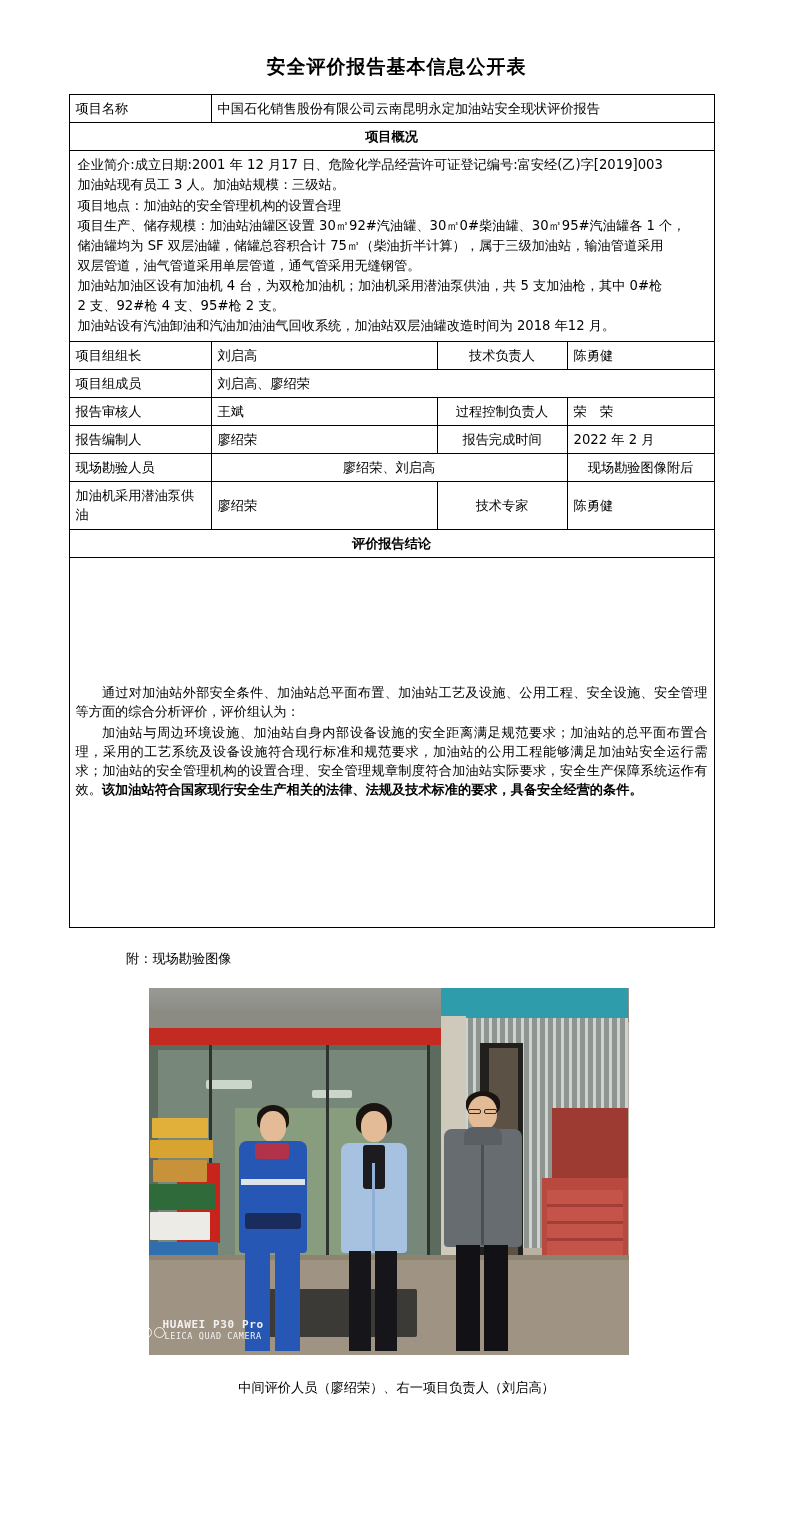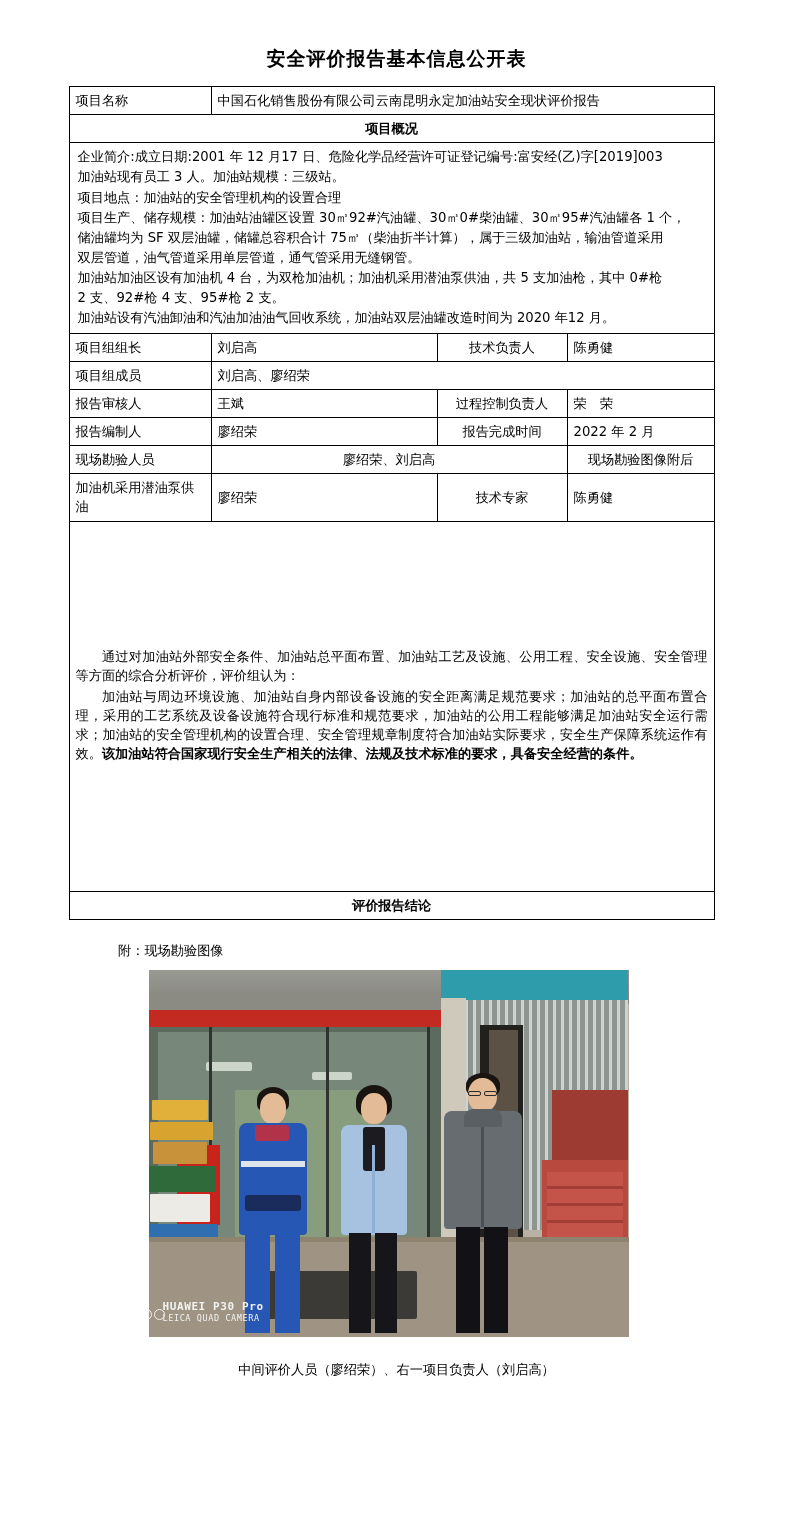--- a/index.html
+++ b/index.html
@@ -12,21 +12,21 @@
     height: 1532px;
     font-family: "DejaVu Sans", "Liberation Sans", sans-serif;
     color: #000;
     position: relative;
     overflow: hidden;
   }
   .page {
     width: 793px;
     height: 1532px;
     position: relative;
-    padding: 8px;
+    padding: 16px;
   }
   .doc-title {
     text-align: center;
     font-size: 19px;
     font-weight: bold;
     letter-spacing: 1px;
     margin: 0;
     padding: 38px 0 14px 0;
     font-family: "DejaVu Serif", "Liberation Serif", serif;
   }
@@ -74,23 +74,24 @@
     margin: 0 0 2px 0;
     text-indent: 2em;
   }
   .conclusion-cell b { font-weight: bold; }
   .attach-line {
     margin: 22px 0 0 110px;
     font-size: 13.2px;
   }
   .photo-wrap {
     width: 480px;
-    margin: 10px auto 0 auto;
+    margin: 20px auto 0 auto;
     position: relative;
     left: -8px;
+    text-align: center;
   }
   .photo {
     width: 480px;
     height: 367px;
     position: relative;
     overflow: hidden;
     background: #b9b2a4;
   }
   .caption {
     text-align: center;
@@ -161,21 +162,21 @@
       <tr>
         <td colspan="4" class="overview-cell">
           <p>企业简介:成立日期:2001 年 12 月17 日、危险化学品经营许可证登记编号:富安经(乙)字[2019]003</p>
           <p>加油站现有员工 3 人。加油站规模：三级站。</p>
           <p>项目地点：加油站的安全管理机构的设置合理</p>
           <p>项目生产、储存规模：加油站油罐区设置 30㎥92#汽油罐、30㎥0#柴油罐、30㎥95#汽油罐各 1 个，</p>
           <p>储油罐均为 SF 双层油罐，储罐总容积合计 75㎥（柴油折半计算），属于三级加油站，输油管道采用</p>
           <p>双层管道，油气管道采用单层管道，通气管采用无缝钢管。</p>
           <p>加油站加油区设有加油机 4 台，为双枪加油机；加油机采用潜油泵供油，共 5 支加油枪，其中 0#枪</p>
           <p>2 支、92#枪 4 支、95#枪 2 支。</p>
-          <p>加油站设有汽油卸油和汽油加油油气回收系统，加油站双层油罐改造时间为 2020 年12 月。</p>
+          <p>加油站设有汽油卸油和汽油加油油气回收系统，加油站双层油罐改造时间为 2018 年12 月。</p>
         </td>
       </tr>
       <tr>
         <td class="lbl">项目组组长</td>
         <td>刘启高</td>
         <td class="ctr">技术负责人</td>
         <td>陈勇健</td>
       </tr>
       <tr>
         <td class="lbl">项目组成员</td>
@@ -198,27 +199,27 @@
         <td colspan="2" class="ctr">廖绍荣、刘启高</td>
         <td class="ctr">现场勘验图像附后</td>
       </tr>
       <tr>
         <td class="lbl">加油机采用潜油泵供油</td>
         <td>廖绍荣</td>
         <td class="ctr">技术专家</td>
         <td>陈勇健</td>
       </tr>
       <tr>
+        <td colspan="4" class="bold-ctr">评价报告结论</td>
+      </tr>
+      <tr>
         <td colspan="4" class="conclusion-cell">
           <p>通过对加油站外部安全条件、加油站总平面布置、加油站工艺及设施、公用工程、安全设施、安全管理等方面的综合分析评价，评价组认为：</p>
           <p><span>加油站与周边环境设施、加油站自身内部设备设施的安全距离满足规范要求；加油站的总平面布置合理，采用的工艺系统及设备设施符合现行标准和规范要求，加油站的公用工程能够满足加油站安全运行需求；加油站的安全管理机构的设置合理、安全管理规章制度符合加油站实际要求，安全生产保障系统运作有效。</span><b>该加油站符合国家现行安全生产相关的法律、法规及技术标准的要求，具备安全经营的条件。</b></p>
         </td>
-      </tr>
-      <tr>
-        <td colspan="4" class="bold-ctr">评价报告结论</td>
       </tr>
     </tbody>
   </table>
 
   <div class="attach-line">附：现场勘验图像</div>
 
   <div class="photo-wrap">
     <div class="photo">
       <div class="sky-band"></div>
       <div class="canopy"></div>

